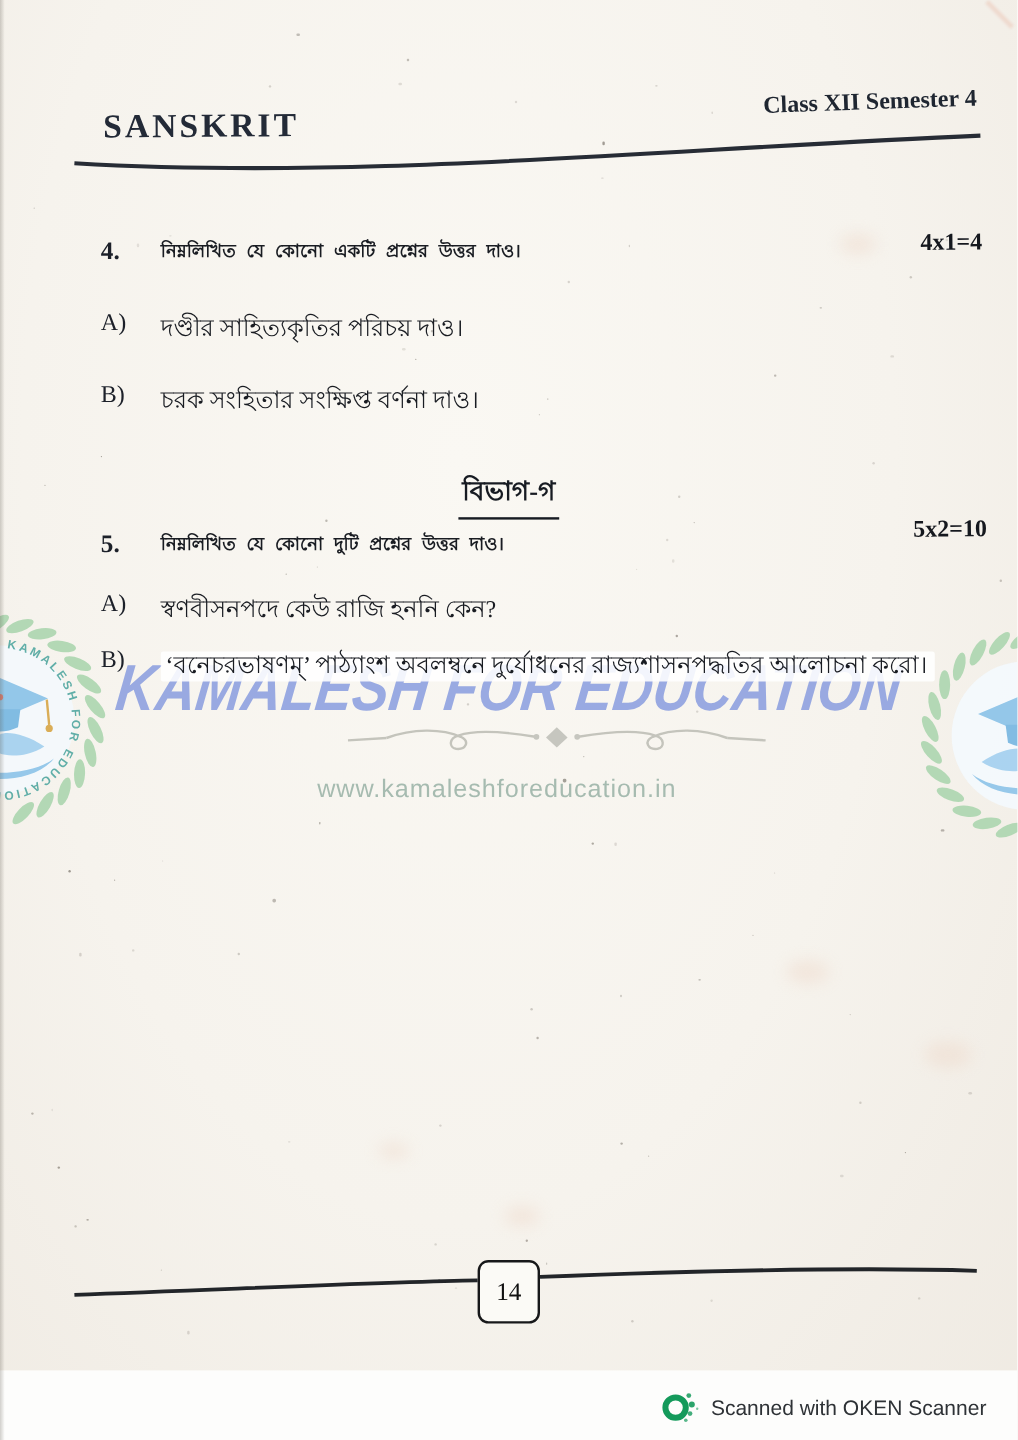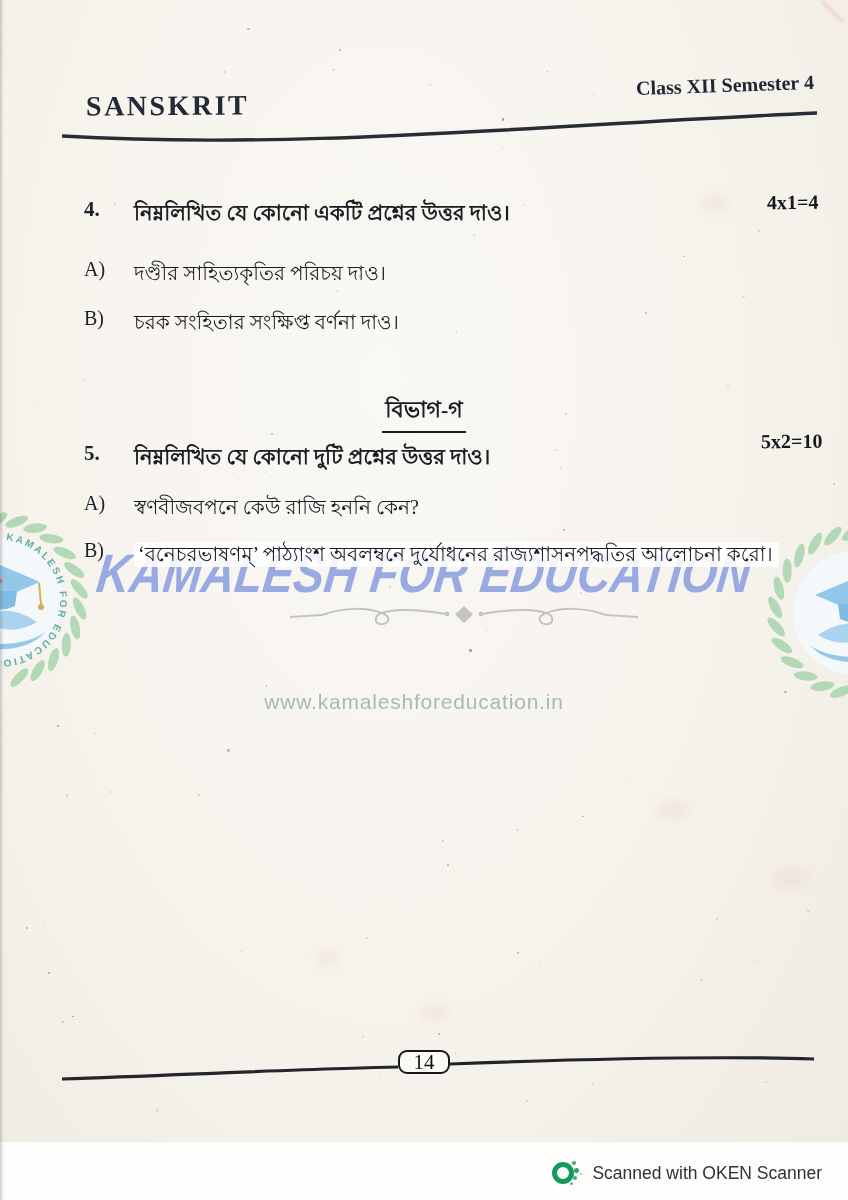--- a/index.html
+++ b/index.html
@@ -45,21 +45,21 @@
   .q-row, .opt-row { position:absolute; left:84px; width:700px; z-index:4; white-space:nowrap; }
   .q-num {
     display:inline-block; width:50px; font-size:21px; font-weight:bold; color:#1c2029;
     vertical-align:top;
   }
   .opt-label {
     display:inline-block; width:50px; font-size:20px; color:#1c2029;
     vertical-align:top;
   }
   .bn { font-family:"Liberation Serif","DejaVu Sans",serif; color:#191c22; }
-  .q-text { font-size:21px; font-weight:700; }
+  .q-text { font-size:15px; font-weight:700;font-family:Liberation Mono, monospace; }
   .opt-text { font-size:20px; font-weight:500; }
   .halo { background:rgba(255,255,255,.88); padding:1px 6px 2px 4px; border-radius:2px; }
   .marks {
     position:absolute; font-size:20px; font-weight:bold; color:#15181e; z-index:4;
     transform:rotate(-0.6deg);
   }
 
   
   .wm-brand {
     position:absolute; top:546px; left:50%;
@@ -69,32 +69,32 @@
     color:rgba(132,152,222,.82); white-space:nowrap; z-index:2;
   }
   .wm-printed {
     position:absolute; top:617px; left:50%; transform:translateX(-50%);
     font-size:23px; color:#b6c4ed; letter-spacing:5px; word-spacing:26px;
     opacity:.85; white-space:nowrap; z-index:2;
   }
   .wm-site {
     position:absolute; top:646px; left:414px; transform:translateX(-50%);
     font-family:"Liberation Sans","DejaVu Sans",sans-serif;
-    font-size:21px; color:#a6bbb0; letter-spacing:.8px; white-space:nowrap; z-index:2;margin-top:44px;
+    font-size:21px; color:#a6bbb0; letter-spacing:.8px; white-space:nowrap; z-index:2;
   }
   .divider-svg { position:absolute; left:284px; top:597px; z-index:3; }
 
   .badge-svg { position:absolute; z-index:1; opacity:.93; }
   .badge-left  { left:-95px; top:505px; }
   .badge-right { left:760px; top:518px; }
   .ring-text { font-family:"Liberation Sans",sans-serif; font-size:10px; letter-spacing:2.2px; fill:#55a9a3; font-weight:bold; }
 
   
   .page-num-box {
-    position:absolute; left:398px; top:1050px; width:52px; height:24px;
+    position:absolute; left:398px; top:1050px; width:52px; height:53px;
     border:2.6px solid #17181a; border-radius:9px; background:#fbfaf6;
     display:flex; align-items:center; justify-content:center;
     font-size:21px; color:#111; z-index:4;
   }
   .bottom-strip { position:absolute; left:0; top:1142px; width:848px; height:58px; background:#fdfdfc; z-index:5; }
   .scan-footer {
     position:absolute; right:26px; top:1156px; height:34px;
     display:flex; align-items:center; gap:13px; z-index:7;
   }
   .oken-logo { position:relative; width:27px; height:27px; display:inline-block; }
@@ -241,35 +241,35 @@
 
 
   <div class="q-row" style="top:197px">
     <span class="q-num">4.</span><span class="q-text bn">নিম্নলিখিত যে কোনো একটি প্রশ্নের উত্তর দাও।</span>
   </div>
   <div class="marks" style="top:191px; right:30px">4x1=4</div>
 
   <div class="opt-row" style="top:258px">
     <span class="opt-label">A)</span><span class="opt-text bn">দণ্ডীর সাহিত্যকৃতির পরিচয় দাও।</span>
   </div>
-  <div class="opt-row" style="top:307px">
+  <div class="opt-row" style="top:318px">
     <span class="opt-label">B)</span><span class="opt-text bn">চরক সংহিতার সংক্ষিপ্ত বর্ণনা দাও।</span>
   </div>
 
   <div class="section-title" style="top:392px">
     <span class="bn">বিভাগ-গ</span>
   </div>
 
   <div class="q-row" style="top:441px">
     <span class="q-num">5.</span><span class="q-text bn">নিম্নলিখিত যে কোনো দুটি প্রশ্নের উত্তর দাও।</span>
   </div>
   <div class="marks" style="top:430px; right:26px">5x2=10</div>
 
   <div class="opt-row" style="top:492px">
-    <span class="opt-label">A)</span><span class="opt-text bn">স্বণবীজবপনে কেউ রাজি হননি কেন?</span>
+    <span class="opt-label">A)</span><span class="opt-text bn">স্বণবীসনপদে কেউ রাজি হননি কেন?</span>
   </div>
   <div class="opt-row" style="top:539px">
     <span class="opt-label">B)</span><span class="opt-text bn halo">‘বনেচরভাষণম্’ পাঠ্যাংশ অবলম্বনে দুর্যোধনের রাজ্যশাসনপদ্ধতির আলোচনা করো।</span>
   </div>
 
   <div class="page-num-box">
     <span>14</span>
   </div>
 
   <div class="bottom-strip"></div>

